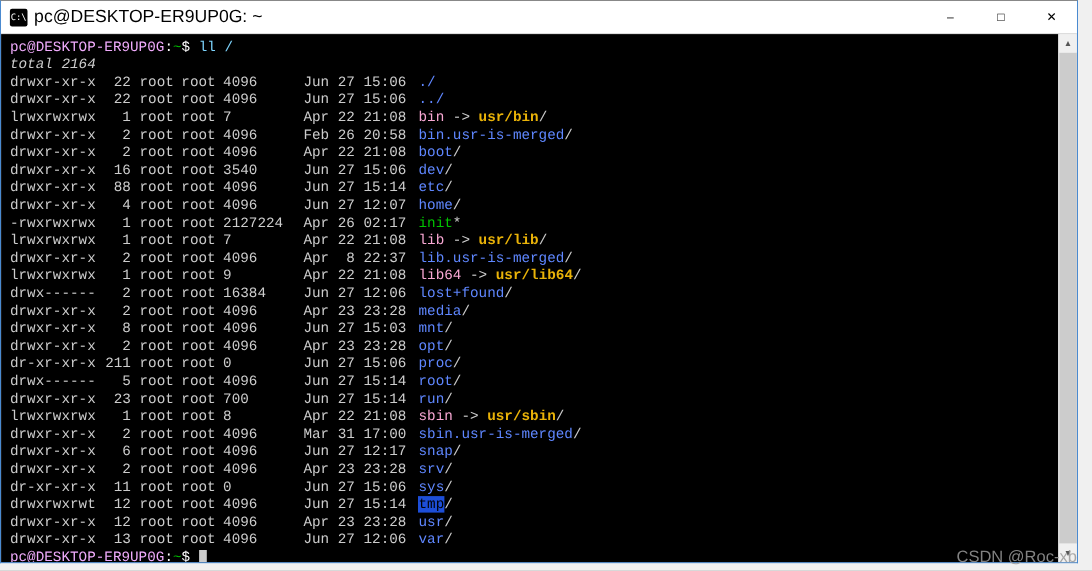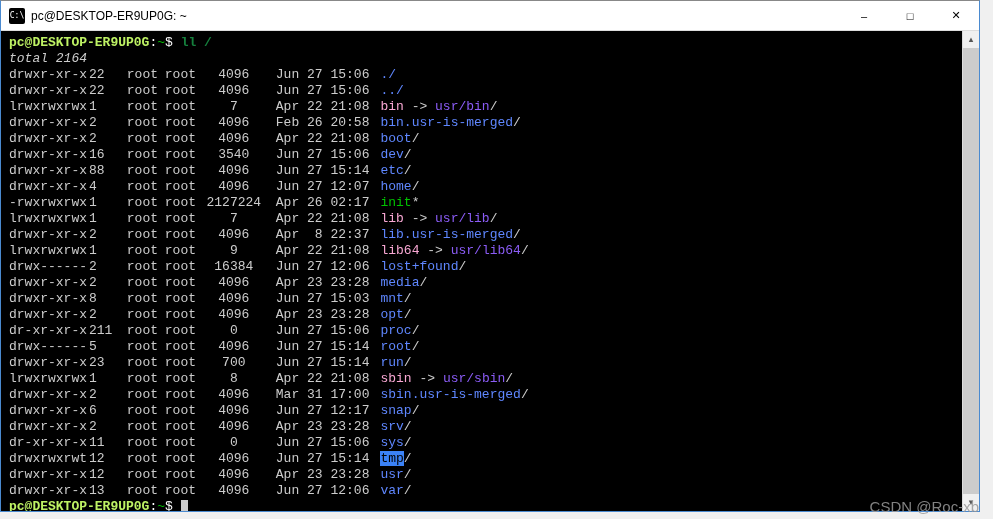--- a/index.html
+++ b/index.html
@@ -36,21 +36,21 @@
       background: #000;
       border-radius: 2px;
       color: #fff;
       font-size: 8px;
       line-height: 16px;
       text-align: center;
       font-family: monospace;
     }
     .titlebar-title {
       flex: 1;
-      font-size: 12px;
+      font-size: 16px;
       color: #000;
     }
     .winbtn {
       width: 46px;
       height: 30px;
       display: flex;
       align-items: center;
       justify-content: center;
       font-family: "Segoe UI Symbol", sans-serif;
       font-size: 11px;
@@ -81,35 +81,35 @@
     .scroll-up, .scroll-down {
       height: 17px;
       text-align: center;
       font-size: 9px;
       line-height: 17px;
       color: #555;
       background:#f0f0f0;
     }
     .scroll-track { height: calc(100% - 34px); background:#f0f0f0; position:relative;}
     .scroll-thumb { position:absolute; top:0; width:100%; height:100%; background:#ccc;}
-    .prompt-user { color: #bef264; font-weight: bold; }
+    .prompt-user { color: #f0abfc; }
     .prompt-path { color: #00c200; }
     .prompt-colon { color: #fff; }
-    .cmd { color: #15803d; font-weight: bold; }
+    .cmd { color: #7dd3fc; }
     .dir { color: #5f87ff; }
-    .ln-target { color: #8b5cf6; }
+    .ln-target { color: #eab308; font-weight: bold; }
     .cyan { color: #f9a8d4; }
-    .sticky { color: #000; background: #3b82f6; }
+    .sticky { color: #000; background: #1d4ed8; }
     .total { color: #ccc; font-style: italic; }
     .row { display: block; color: #ccc;}
     .perms { display:inline-block; width: 80px; }
-    .links { display:inline-block; width: 30px; }
+    .links { display:inline-block; width: 30px; text-align: right; }
     .own { display:inline-block; width: 38px; }
     .grp { display:inline-block; width: 38px; }
-    .size { display:inline-block; width: 62px; text-align: center; }
+    .size { display:inline-block; width: 62px; text-align: left; }
     .date { display:inline-block; width: 100px; text-align: center; }
     .name { }
     .watermark {
       position:absolute;
       right: 14px;
       bottom: 4px;
       color: #999;
       font-size: 15px;
       font-family: Arial, sans-serif;
       opacity: 0.85;

